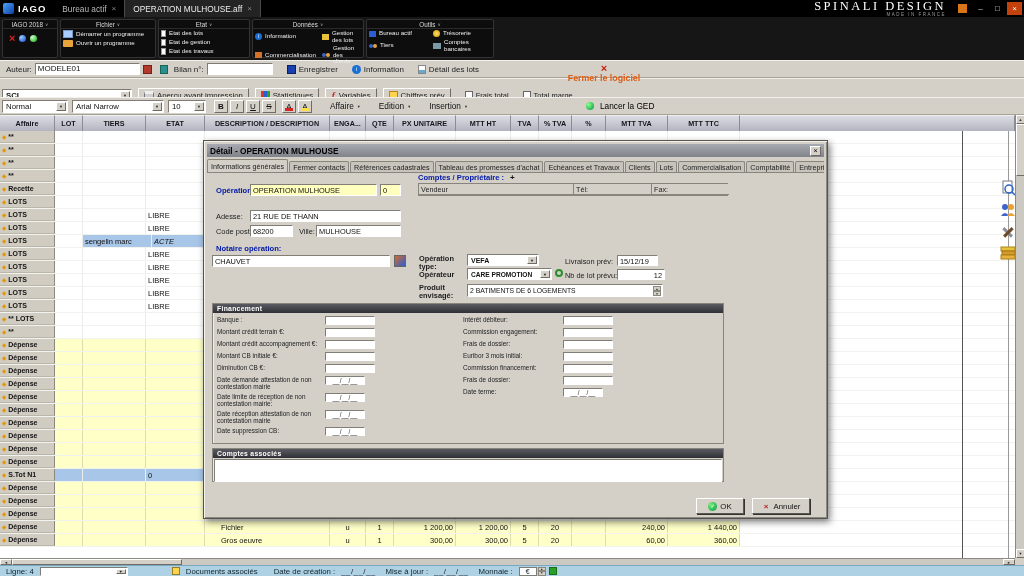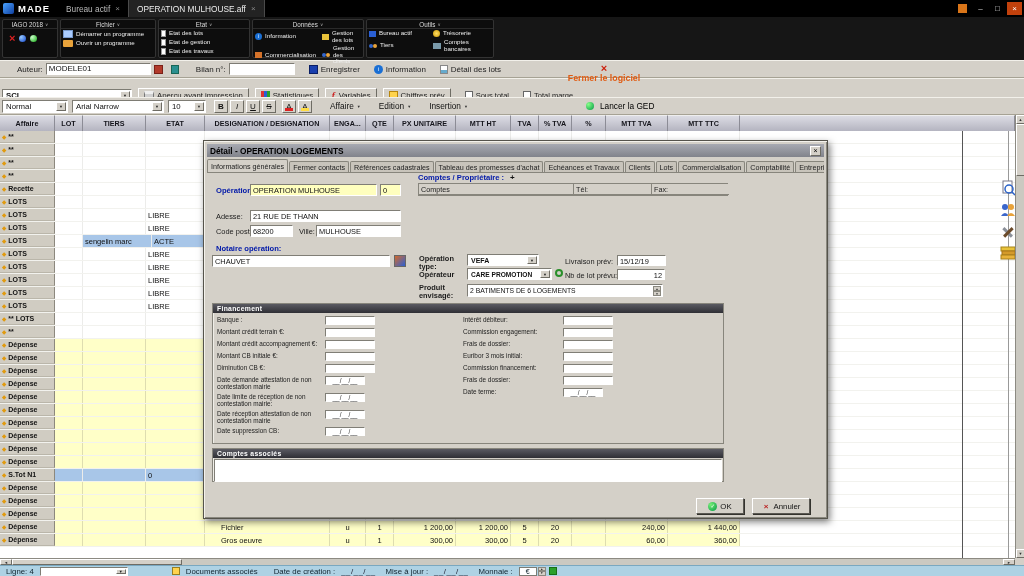--- a/index.html
+++ b/index.html
@@ -46,21 +46,21 @@
 .mini-people{width:4px;height:4px;border-radius:50%;background:#36c;box-shadow:4px 0 0 #e9a33b;margin-right:4px;flex:none}
 .mini-blue{width:7px;height:6px;background:#2a5fd4;flex:none}
 .mini-coin{width:7px;height:7px;border-radius:50%;background:radial-gradient(#fd6,#c90);flex:none}
 .mini-bank{width:8px;height:6px;background:#7a9aaa;flex:none}
 
 
 .toolbar{position:absolute;left:0;width:1024px;background:#d4d0c8;border-top:1px solid #f2f0ea;border-bottom:1px solid #a6a294;display:flex;align-items:center;z-index:20}
 #toolbar1{top:60px;height:18px}
 #toolbar2{top:78px;height:34px}
 #toolbar3{top:97px;height:18px}
-.t-label{font-size:8px;color:#222;margin-left:17px;white-space:nowrap}
+.t-label{font-size:8px;color:#222;margin-left:6px;white-space:nowrap}
 .tb-input{height:12px;background:#fff;border:1px solid;border-color:#7e7c74 #fff #fff #7e7c74;font-size:8px;padding:0 2px;line-height:10px;margin-left:3px;color:#111;white-space:nowrap;overflow:hidden}
 .flatbtn{display:flex;align-items:center;gap:3px;font-size:8px;color:#222;margin-left:14px;white-space:nowrap}
 .ic-save{width:9px;height:9px;background:#1a3fae;border:1px solid #0a1f66}
 .ic-info{width:9px;height:9px;border-radius:50%;background:#1a6fd4;color:#fff;font-size:6px;text-align:center;line-height:9px}
 .ic-detail{width:8px;height:9px;background:#fff;border:1px solid #888;box-shadow:inset 0 -3px 0 #6ac}
 .ic-print{width:10px;height:8px;background:#cfcfcf;border:1px solid #777;border-top:3px solid #eee}
 .ic-stats{width:9px;height:9px;background:linear-gradient(90deg,#d33 33%,#2a5fd4 33%,#2a5fd4 66%,#2aa02a 66%)}
 .ic-vars{color:#c22;font-family:"Liberation Serif",serif;font-style:italic;font-weight:bold;font-size:9px}
 .ic-chiffres{width:9px;height:9px;background:#ffd34d;border:1px solid #b8860b}
 .ic-bilan{width:8px;height:9px;background:#2a8f8f;border:1px solid #186656;margin-left:8px}
@@ -168,30 +168,34 @@
 #monnaie-box{width:18px;height:9px;background:#fff;border:1px solid #7e7c74;text-align:center;line-height:8px;font-size:7px;display:inline-block}
 .spinner{display:inline-flex;flex-direction:column;margin-left:1px!important}
 .spinner span{background:#d4d0c8;border:1px solid #8a887f;font-size:3px;line-height:3px;width:8px;height:4.5px;text-align:center;color:#222}
 .ic-green{width:8px;height:8px;background:#2aa02a;border:1px solid #176f17;margin-left:3px!important}
 </style>
 </head>
 <body>
 
 <div id="titlebar">
   <span id="app-logo"></span>
-  <span id="app-name">MADE</span>
+  <span id="app-name">IAGO</span>
   <div class="tb-tab">
     <span>Bureau actif</span>
     <span class="x">×</span>
   </div>
   <div class="tb-tab active">
     <span>OPERATION MULHOUSE.aff</span>
     <span class="x">×</span>
   </div>
   <div id="tb-spacer"></div>
+  <div id="brand">
+    <div id="brand-main">SPINALI DESIGN</div>
+    <div id="brand-sub">MADE IN FRANCE</div>
+  </div>
   <span id="win-accent"></span>
   <div class="wbtn">–</div>
   <div class="wbtn">□</div>
   <div class="wbtn" id="win-close">×</div>
 </div>
 
 <div id="ribbon">
   <div class="panel" id="p1">
     <div class="p-head">
       <span>IAGO 2018</span>
@@ -329,21 +333,21 @@
   <div class="bevelbtn">
     <span class="ic-vars">ƒ</span>
     <span>Variables</span>
   </div>
   <div class="bevelbtn">
     <span class="ic-chiffres"></span>
     <span>Chiffres prév</span>
   </div>
   <div class="cbwrap">
     <span class="cbx"></span>
-    <span>Sous total</span>
+    <span>Frais total</span>
   </div>
   <div class="cbwrap">
     <span class="cbx"></span>
     <span>Total marge</span>
   </div>
 </div>
 
 <div class="toolbar" id="toolbar3">
   <div class="selectbox" style="width:66px;margin-left:2px">
     <span>Normal</span>
@@ -389,21 +393,21 @@
   </div>
   <span class="ged-dot"></span>
   <span id="ged-label">Lancer la GED</span>
 </div>
 
 <div id="grid-header">
     <div class="gh" style="width: 55px;">Affaire</div>
     <div class="gh" style="width: 28px;">LOT</div>
     <div class="gh" style="width: 63px;">TIERS</div>
     <div class="gh" style="width: 59px;">ETAT</div>
-    <div class="gh" style="width: 125px;">DESIGNATION / DESIGNATION</div>
+    <div class="gh" style="width: 125px;">DESCRIPTION / DESCRIPTION</div>
     <div class="gh" style="width: 36px;">ENGA...</div>
     <div class="gh" style="width: 28px;">QTE</div>
     <div class="gh" style="width: 62px;">PX UNITAIRE</div>
     <div class="gh" style="width: 55px;">MTT HT</div>
     <div class="gh" style="width: 28px;">TVA</div>
     <div class="gh" style="width: 33px;">% TVA</div>
     <div class="gh" style="width: 34px;">%</div>
     <div class="gh" style="width: 62px;">MTT TVA</div>
     <div class="gh" style="width: 72px;">MTT TTC</div>
     <div class="gh ghfill"></div>
@@ -569,21 +573,21 @@
       <div class="c k-ttc num" style="width: 72px;"></div>
       <div class="c cfill"></div>
     </div>
     <div class="grow sel">
       <div class="c ca">
         <span class="ric">◆</span>
         <span>LOTS</span>
       </div>
       <div class="c k-lot" style="width: 28px;"></div>
       <div class="c k-tiers" style="width: 69px;">sengelin marc</div>
-      <div class="c k-etat" style="width: 59px;">ACTE</div>
+      <div class="c k-etat" style="width: 59px; font-style: italic;">ACTE</div>
       <div class="c k-desig" style="width: 125px;"></div>
       <div class="c k-enga ctr" style="width: 36px;"></div>
       <div class="c k-qte ctr" style="width: 28px;"></div>
       <div class="c k-px num" style="width: 62px;"></div>
       <div class="c k-ht num" style="width: 55px;"></div>
       <div class="c k-tva ctr" style="width: 28px;"></div>
       <div class="c k-ptva ctr" style="width: 33px;"></div>
       <div class="c k-pct" style="width: 34px;"></div>
       <div class="c k-mtva num" style="width: 62px;"></div>
       <div class="c k-ttc num" style="width: 72px;"></div>
@@ -1088,21 +1092,21 @@
   <div class="sb-btn sb-bottom">▼</div>
 </div>
 <div id="hscroll">
   <div class="sb-btn">◄</div>
   <div id="hthumb"></div>
   <div class="sb-btn sb-right">►</div>
 </div>
 
 <div id="dlg">
   <div id="dlg-title">
-    <span>Détail - OPERATION LOGEMENTS</span>
+    <span>Détail - OPERATION MULHOUSE</span>
     <span id="dlg-close">×</span>
   </div>
   <div id="dlg-tabs">
       <div class="dtab active">Informations générales</div>
       <div class="dtab">Fermer contacts</div>
       <div class="dtab">Références cadastrales</div>
       <div class="dtab">Tableau des promesses d'achat</div>
       <div class="dtab">Echéances et Travaux</div>
       <div class="dtab">Clients</div>
       <div class="dtab">Lots</div>
@@ -1125,35 +1129,35 @@
 
   <span class="lbl blbl" style="left:12px;top:104px">Notaire opération:</span>
   <span class="inp" style="left:8px;top:114px;width:178px;height:12px">CHAUVET</span>
   <span id="notaire-icon"></span>
 
   <span class="lbl blbl" id="vendeur-title">
     <span>Comptes / Propriétaire :</span><span id="vendeur-plus">+</span>
   </span>
   <div id="vendeur-table">
     <div id="vt-head">
-      <div class="vt-h" style="width:155px">Comptes</div>
+      <div class="vt-h" style="width:155px">Vendeur</div>
       <div class="vt-h" style="width:78px">Tél:</div>
       <div class="vt-h" style="width:77px;border-right:none">Fax:</div>
     </div>
   </div>
 
   <span class="lbl boldlbl" style="left:215px;top:114px;width:46px">Opération type:</span>
   <div class="selectbox dsel" style="left:263px;top:113px;width:72px">
     <span>VEFA</span>
     <span class="dd">
         <span>▼</span>
       </span>
   </div>
   <span class="lbl" style="left:361px;top:117px">Livraison prév:</span>
-  <span class="inp" style="left:413px;top:114px;width:49px;height:11px">15/12/19</span>
+  <span class="inp" style="left:413px;top:114px;width:41px;height:11px">15/12/19</span>
 
   <span class="lbl boldlbl" style="left:215px;top:130px">Opérateur</span>
   <div class="selectbox dsel" style="left:263px;top:127px;width:85px;font-size:6.6px">
     <span>CARE PROMOTION</span>
     <span class="dd">
         <span>▼</span>
       </span>
   </div>
   <span id="refresh-icon"></span>
   <span class="lbl" style="left:361px;top:131px">Nb de lot prévu:</span>

